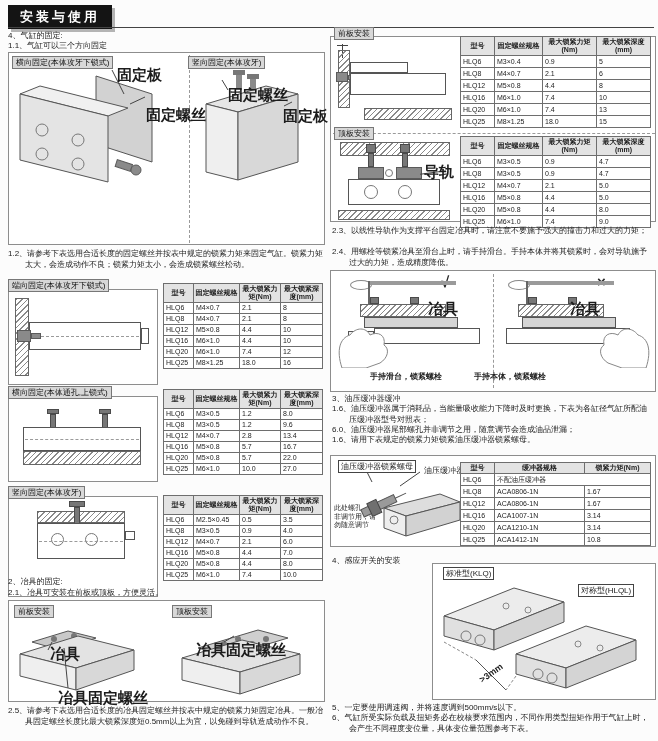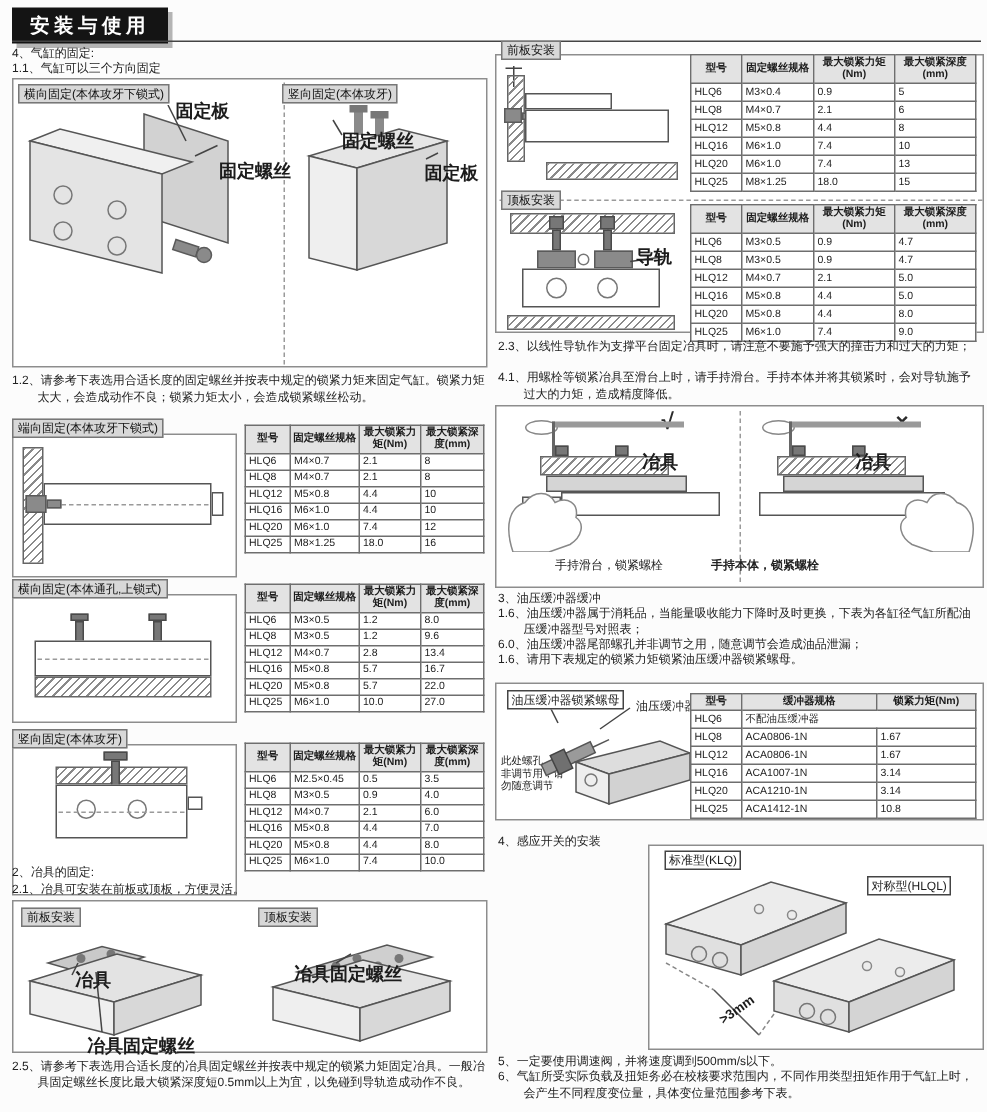--- a/index.html
+++ b/index.html
@@ -4,21 +4,21 @@
 <style>
 *{box-sizing:border-box;margin:0;padding:0}
 html,body{width:658px;height:741px}
 body{position:relative;background:#fcfcfc;color:#1c1c1c;font-family:"Liberation Sans","DejaVu Sans",sans-serif;overflow:hidden}
 .abs{position:absolute}
 .txt{font-size:8px;line-height:10.5px;color:#222}
 .hang{text-indent:-17px;padding-left:17px}
 .hdr{background:#141414;color:#fff;font-size:13px;font-weight:bold;letter-spacing:3px;padding:3px 12px;box-shadow:3px 3px 0 #b4b4b4}
 .tag{font-size:8px;line-height:9px;padding:1px 3px;background:#d8d8d8;border:1px solid #777;color:#111;display:inline-block;white-space:nowrap;z-index:3}
 .boxlabel{font-size:8px;line-height:9px;padding:1px 2px;background:#fff;border:1px solid #444;display:inline-block;white-space:nowrap;z-index:3}
-.blabel{font-size:12px;font-weight:bold;white-space:nowrap;z-index:3}
+.blabel{font-size:15px;font-weight:bold;white-space:nowrap;z-index:3}
 .panel{border:1px solid #8d8d8d;background:#fff}
 .tbl{border-collapse:collapse;table-layout:fixed;background:#fff}
 .tbl th,.tbl td{border:1px solid #6e6e6e;font-size:7px;line-height:8px;padding:0 2px;overflow:hidden;text-align:left}
 .tbl th{background:#e3e3e3;text-align:center;font-weight:bold;padding:1px}
 .tbl td{height:11px}
 .tblr td{height:12px}
 .hatch{background:repeating-linear-gradient(135deg,#8a8a8a 0 1px,transparent 1px 4px);border:1px solid #666}
 .rect{border:1px solid #555;background:#fff}
 .grey{background:#8a8a8a;border:1px solid #5a5a5a}
 .dgrey{background:#777;border:1px solid #4a4a4a}
@@ -443,21 +443,21 @@
       <tr>
         <td>HLQ25</td>
         <td>M6×1.0</td>
         <td>7.4</td>
         <td>9.0</td>
       </tr>
     </tbody>
 </table>
 
 <div class="abs txt hang" style="left:332px;top:226px;width:322px">2.3、以线性导轨作为支撑平台固定冶具时，请注意不要施予强大的撞击力和过大的力矩；</div>
-<div class="abs txt hang" style="left:332px;top:247px;width:322px">4.1、用螺栓等锁紧冶具至滑台上时，请手持滑台。手持本体并将其锁紧时，会对导轨施予过大的力矩，造成精度降低。</div>
+<div class="abs txt hang" style="left:332px;top:247px;width:322px">2.4、用螺栓等锁紧冶具至滑台上时，请手持滑台。手持本体并将其锁紧时，会对导轨施予过大的力矩，造成精度降低。</div>
 
 <div class="abs panel" style="left:330px;top:270px;width:326px;height:122px">
   <div class="abs dashv" style="left:162px;top:3px;height:114px"></div>
 </div>
 <div class="abs mark" style="left:441px;top:273px">√</div>
 <div class="abs mark" style="left:597px;top:273px">×</div>
 
 <div class="abs" style="left:336px;top:280px;width:152px;height:88px">
   <div class="abs" style="left:14px;top:0;width:22px;height:10px;border:1px solid #888;border-radius:50%"></div>
   <div class="abs" style="left:32px;top:1px;width:88px;height:4px;background:#9a9a9a"></div>
@@ -466,21 +466,21 @@
   <div class="abs dgrey" style="left:74px;top:17px;width:9px;height:7px"></div>
   <div class="abs hatch" style="left:24px;top:24px;width:86px;height:13px"></div>
   <div class="abs rect" style="left:28px;top:37px;width:94px;height:11px;background:#d5d5d5"></div>
   <div class="abs rect" style="left:38px;top:48px;width:106px;height:16px"></div>
   <div class="abs rect" style="left:12px;top:51px;width:26px;height:8px;background:#f2f2f2"></div>
   <svg class="abs" style="left:0px;top:42px" width="60" height="46" viewBox="0 0 60 46">
     <path d="M6,46 C0,28 4,16 14,13 C20,5 30,5 34,13 C42,9 50,13 48,23 C54,27 52,36 44,41 L30,46 Z" fill="#fff" stroke="#888"></path>
   </svg>
 </div>
 <div class="abs blabel" style="left:428px;top:300px">冶具</div>
-<div class="abs txt" style="left:370px;top:372px;font-weight:normal">手持滑台，锁紧螺栓</div>
+<div class="abs txt" style="left:370px;top:372px;font-weight:bold">手持滑台，锁紧螺栓</div>
 
 <div class="abs" style="left:498px;top:280px;width:152px;height:88px">
   <div class="abs" style="left:10px;top:0;width:22px;height:10px;border:1px solid #888;border-radius:50%"></div>
   <div class="abs" style="left:28px;top:1px;width:88px;height:4px;background:#9a9a9a"></div>
   <div class="abs" style="left:28px;top:1px;width:2px;height:23px;background:#666"></div>
   <div class="abs dgrey" style="left:30px;top:17px;width:9px;height:7px"></div>
   <div class="abs dgrey" style="left:70px;top:17px;width:9px;height:7px"></div>
   <div class="abs hatch" style="left:20px;top:24px;width:86px;height:13px"></div>
   <div class="abs rect" style="left:24px;top:37px;width:94px;height:11px;background:#d5d5d5"></div>
   <div class="abs rect" style="left:8px;top:48px;width:124px;height:16px"></div>

